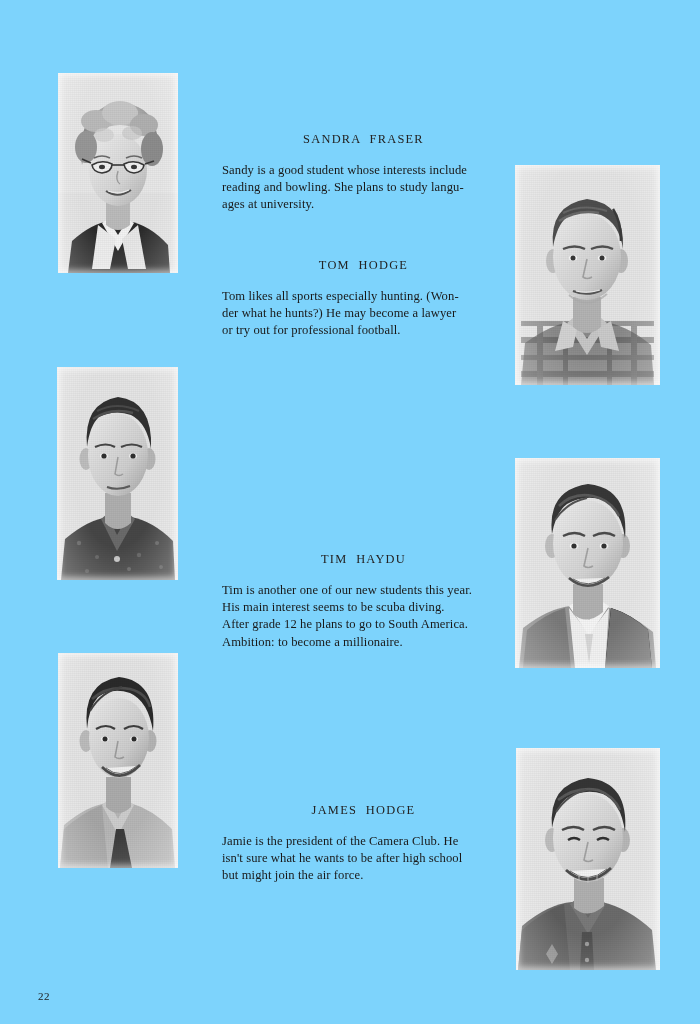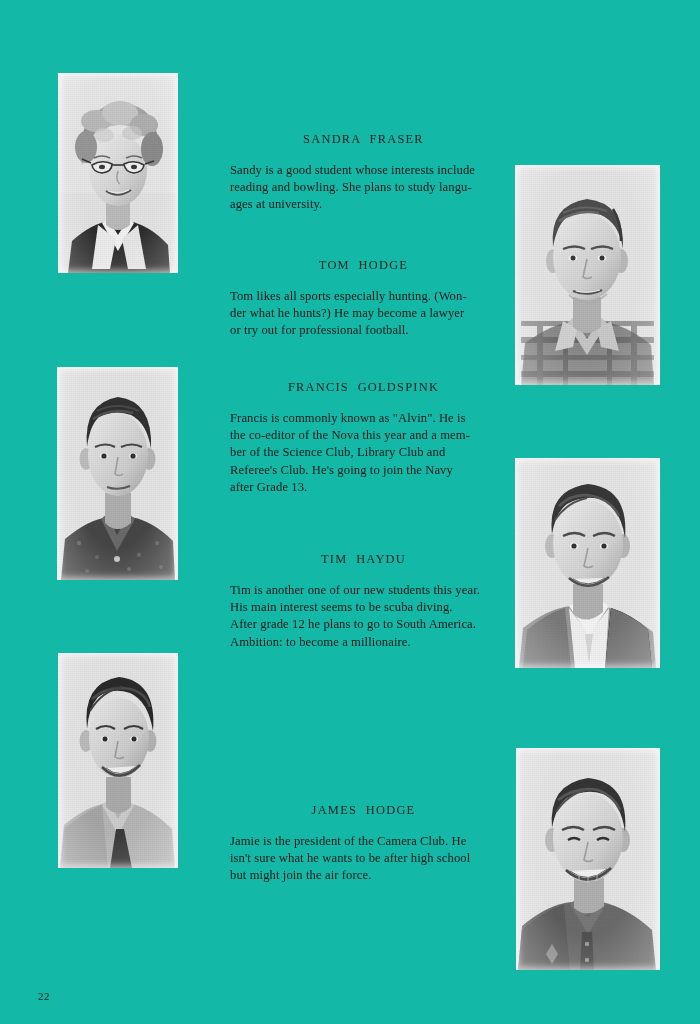--- a/index.html
+++ b/index.html
@@ -8,21 +8,21 @@
     background: #ffffff;
   }
   body {
     font-family: "Liberation Serif", "DejaVu Serif", serif;
     color: #1a1a1a;
   }
   #page {
     position: relative;
     width: 700px;
     height: 1024px;
-    background: #14b8a6;
+    background: #7dd3fc;
     overflow: hidden;
   }
 
   
   .photo {
     position: absolute;
     overflow: hidden;
     background: #cfcfcf;
     filter: grayscale(100%) contrast(102%);
   }
@@ -64,21 +64,21 @@
     letter-spacing: 1.25px;
     color: #232323;
     white-space: pre;
     margin: 0 0 15px 0;
     font-family: "Liberation Serif", "DejaVu Serif", serif;
   }
   .entry-body {
     font-size: 12.6px;
     line-height: 17.2px;
     color: #191919;
-    margin: 8px;
+    margin: 0;
     letter-spacing: .1px;
     white-space: pre-line;
     text-align: left;
   }
   .page-number {
     position: absolute;
     left: 38px;
     top: 990px;
     font-size: 11px;
     color: #1c1c1c;
@@ -421,28 +421,20 @@
 ages at university.</div>
   </div>
 
   <div class="entry" style="top:258px;">
     <div class="entry-name">TOM  HODGE</div>
     <div class="entry-body">Tom likes all sports especially hunting.  (Won-
 der what he hunts?)  He may become a lawyer
 or try out for professional football.</div>
   </div>
 
-  <div class="entry" style="top:380px;">
-    <div class="entry-name">FRANCIS  GOLDSPINK</div>
-    <div class="entry-body">Francis is commonly known as "Alvin".  He is
-the co-editor of the Nova this year and a mem-
-ber of the Science Club, Library Club and
-Referee's Club.  He's going to join the Navy
-after Grade 13.</div>
-  </div>
 
   <div class="entry" style="top:552px;">
     <div class="entry-name">TIM  HAYDU</div>
     <div class="entry-body">Tim is another one of our new students this year.
 His main interest seems to be scuba diving.
 After grade 12 he plans to go to South America.
 Ambition:  to become a millionaire.</div>
   </div>
 
 

